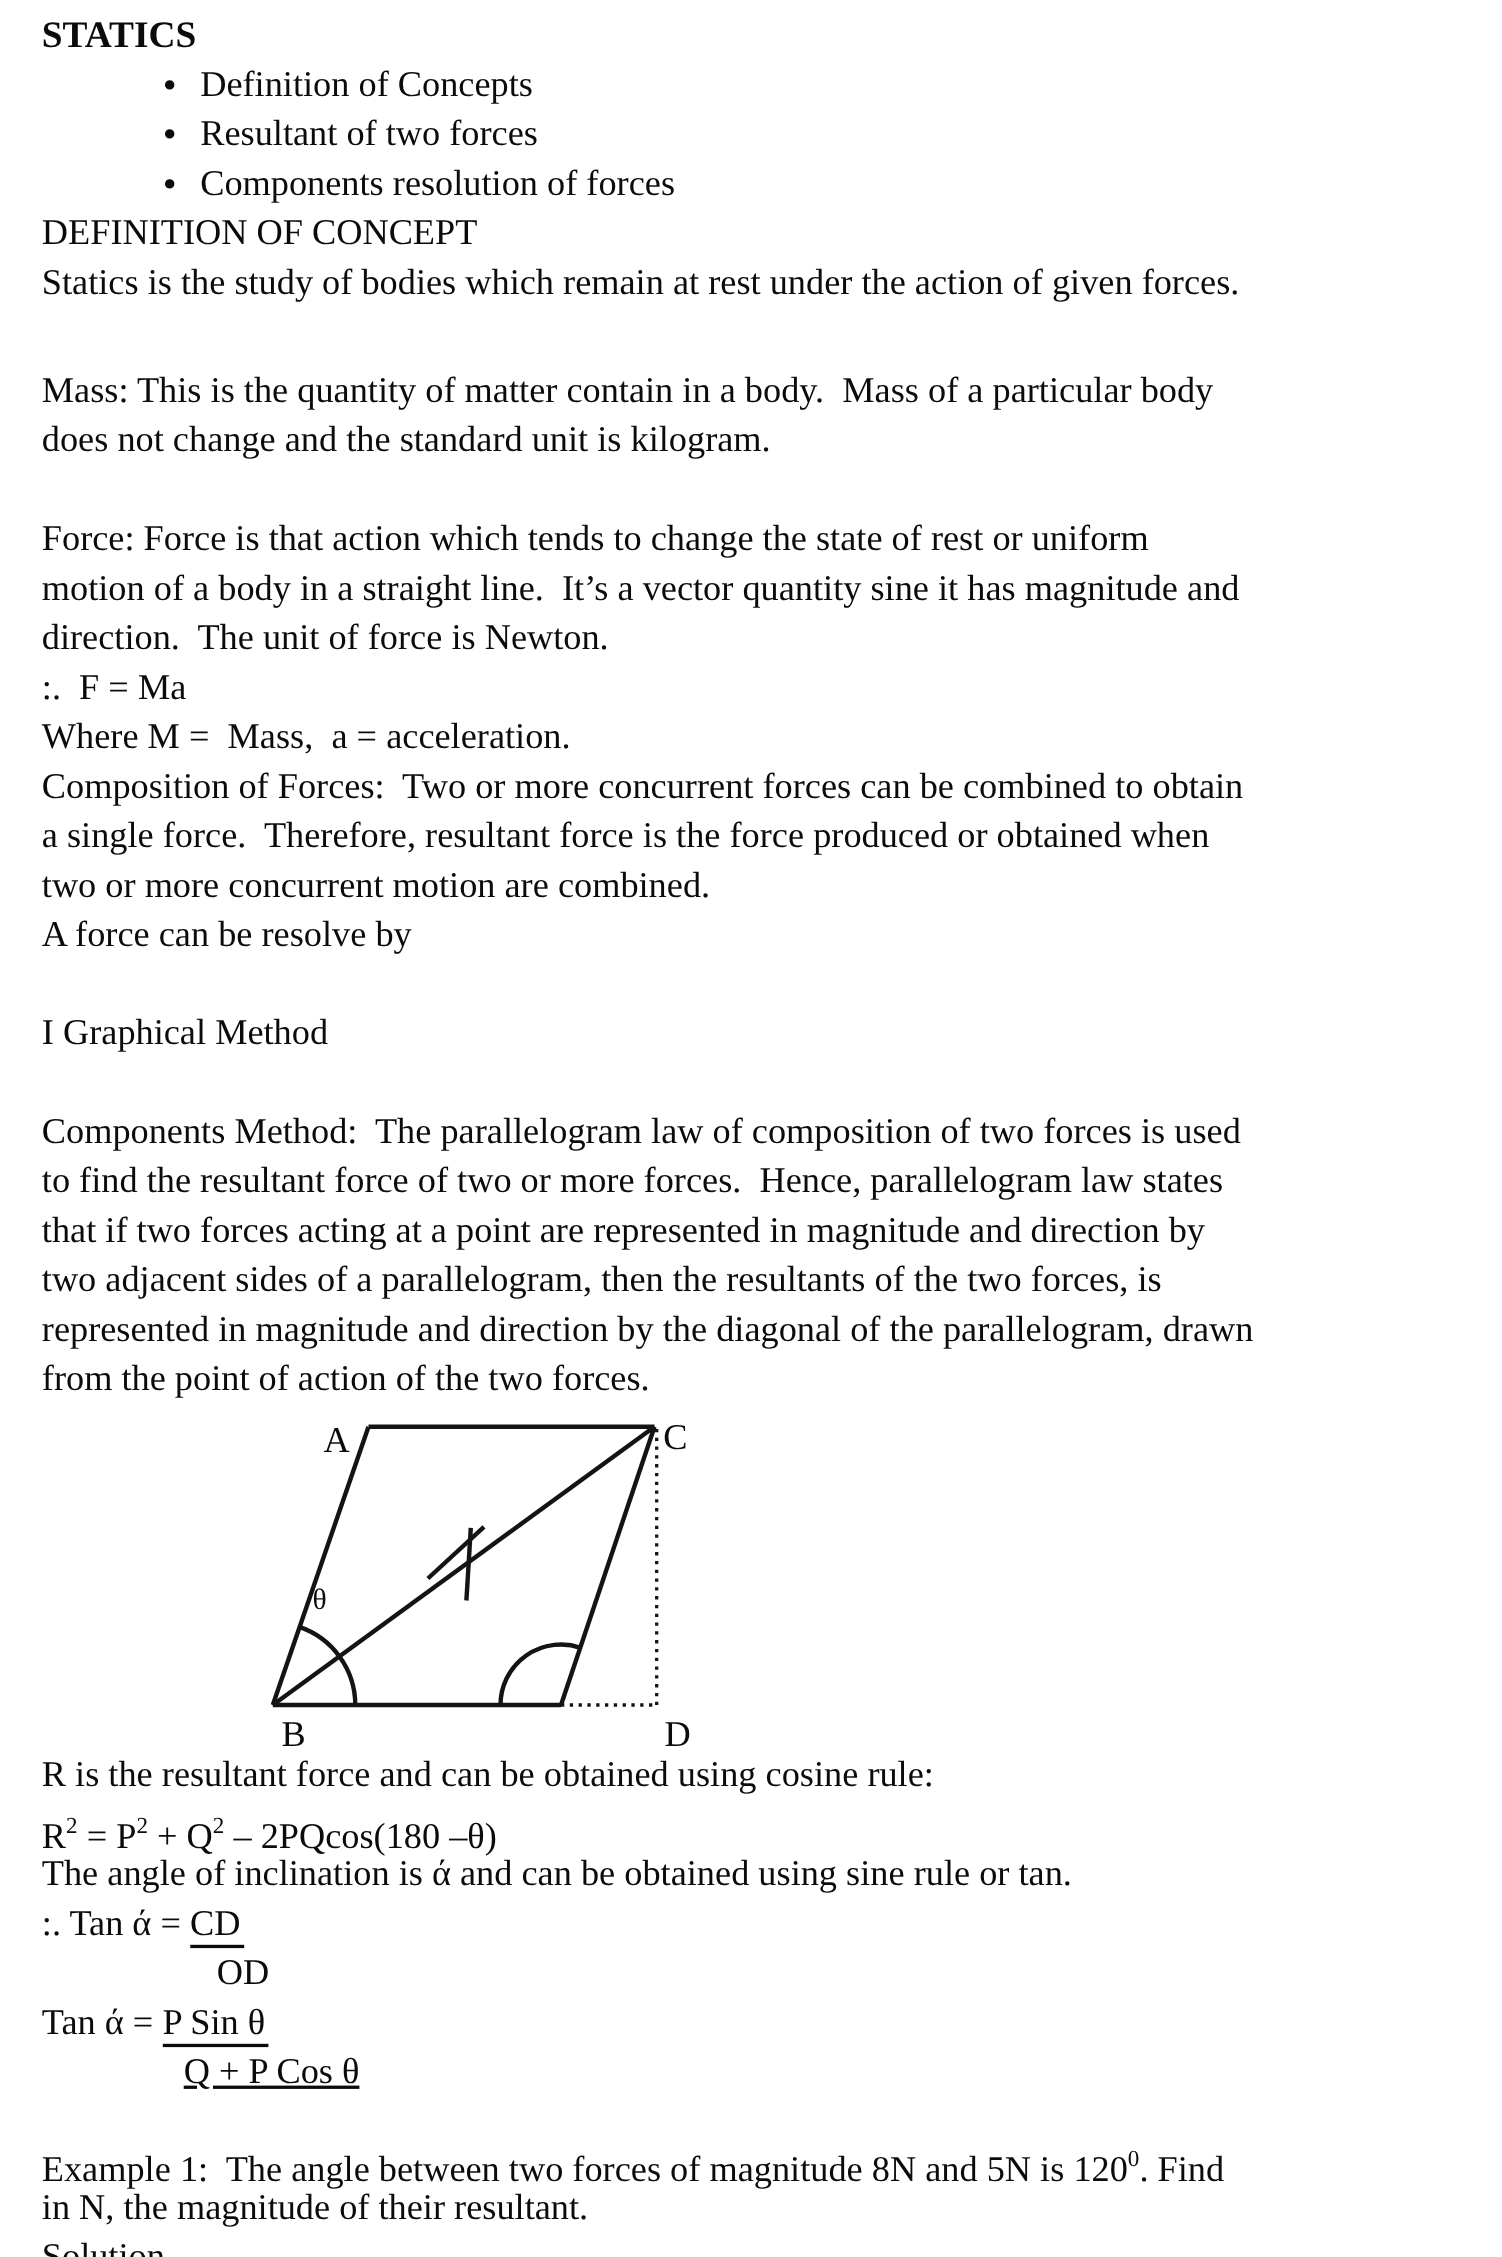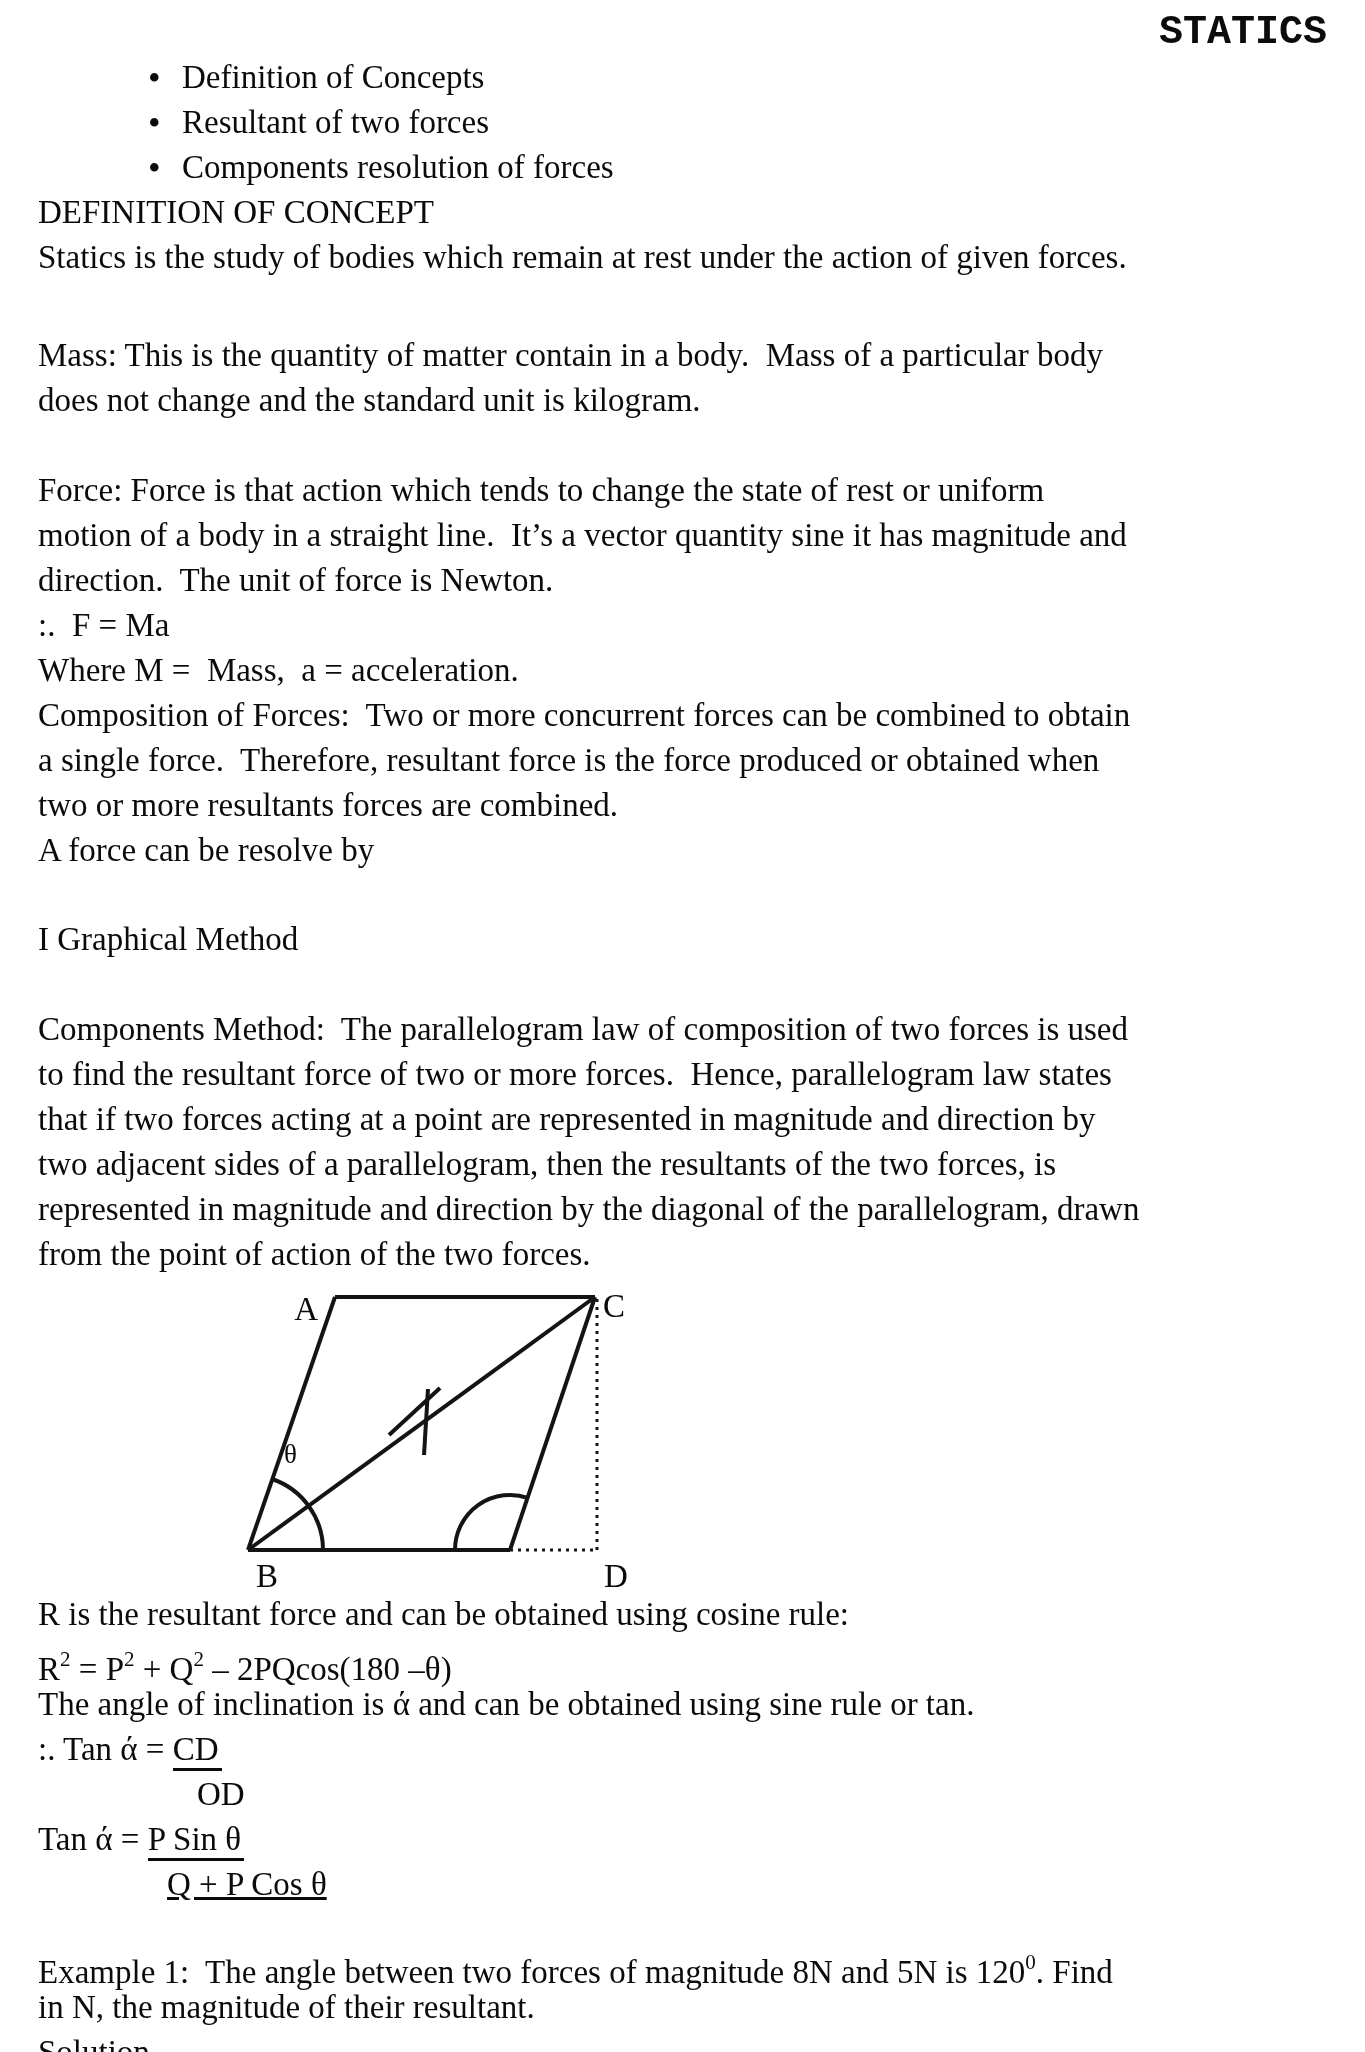--- a/index.html
+++ b/index.html
@@ -5,21 +5,21 @@
   html,body{margin:0;padding:0;}
   body{
     width:1365px;height:2052px;background:#ffffff;color:#0b0b0b;
     font-family:"Liberation Serif", serif;font-size:33px;overflow:hidden;
   }
   .content{padding:10px 0 0 38px;}
   .line{white-space:pre;line-height:45px;height:45px;}
   .spacer{height:45px;}
   .spacer-sm{height:33px;}
   .bold{font-weight:normal;}
-  .title{text-align:right;font-weight:bold;margin-right:38px;font-size:40px;font-family:Liberation Mono, monospace;}
+  .title{text-align:left;font-weight:bold;margin-right:38px;font-size:34px;}
   .bullet-line{padding-left:110px;}
   .bullet{display:inline-block;width:34px;font-size:36px;vertical-align:-2px;}
   .methods{position:relative;margin-top:44px;}
   .method2{position:absolute;left:507px;top:0;}
   .sup{font-size:21px;vertical-align:14px;}
   .frac{border-bottom:3px solid #0b0b0b;padding:0 3px 1px 0;text-align:right;}
   .den1{padding-left:159px;}
   .den2{padding-left:129px;text-decoration:underline;}
   .diagram{position:relative;width:1365px;height:315px;margin-left:-38px;}
   .diagram svg{display:block;}
@@ -49,21 +49,21 @@
 
   <div class="line"><span class="bold">Force:</span><span> Force is that action which tends to change the state of rest or uniform</span></div>
   <div class="line">motion of a body in a straight line.  It’s a vector quantity sine it has magnitude and</div>
   <div class="line">direction.  The unit of force is Newton.</div>
 
   <div class="line">:.  F = Ma</div>
   <div class="line">Where M =  Mass,  a = acceleration.</div>
 
   <div class="line">Composition of Forces:  Two or more concurrent forces can be combined to obtain</div>
   <div class="line">a single force.  Therefore, resultant force is the force produced or obtained when</div>
-  <div class="line">two or more resultants forces are combined.</div>
+  <div class="line">two or more concurrent motion are combined.</div>
 
   <div class="line">A force can be resolve by</div>
 
   <div class="line methods"><span>I Graphical Method</span></div>
 
   <div class="spacer"></div>
 
   <div class="line"><span class="bold">Components Method</span><span>:  The parallelogram law of composition of two forces is used</span></div>
   <div class="line">to find the resultant force of two or more forces.  Hence, parallelogram law states</div>
   <div class="line">that if two forces acting at a point are represented in magnitude and direction by</div>

